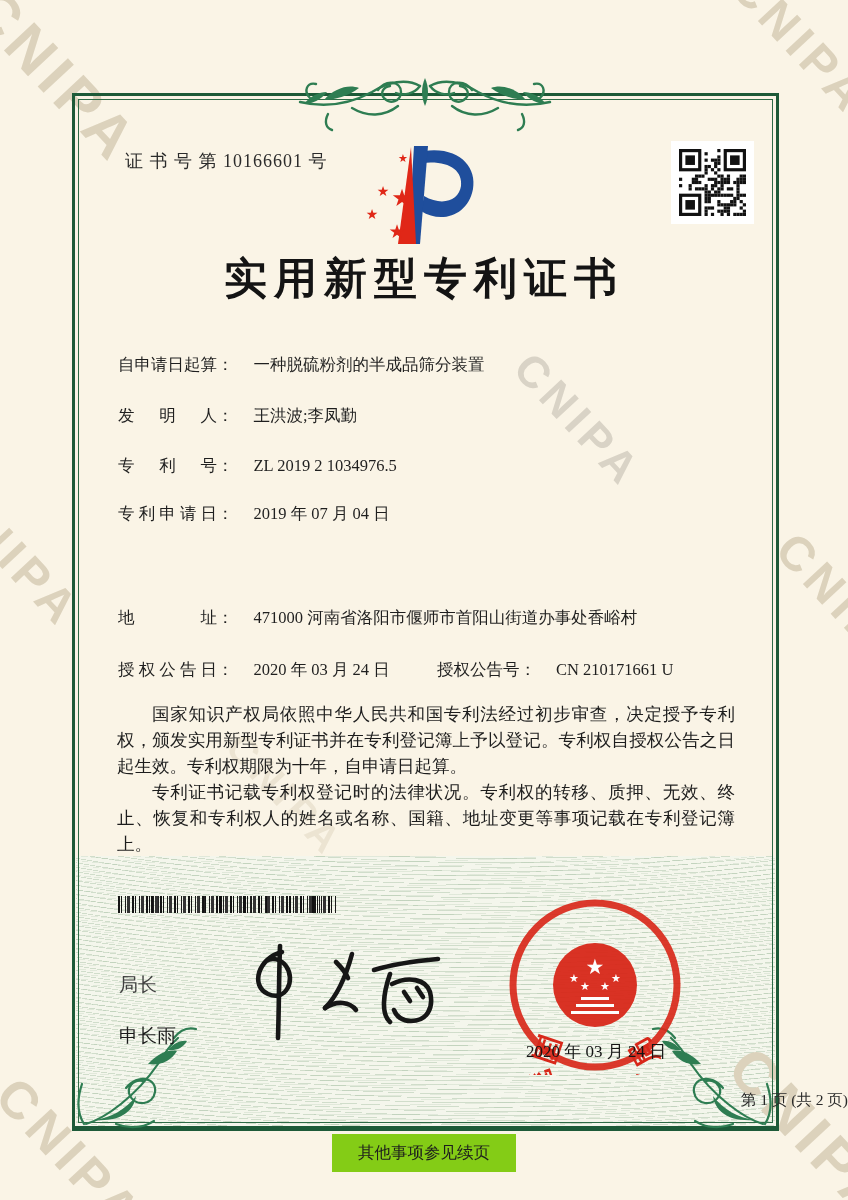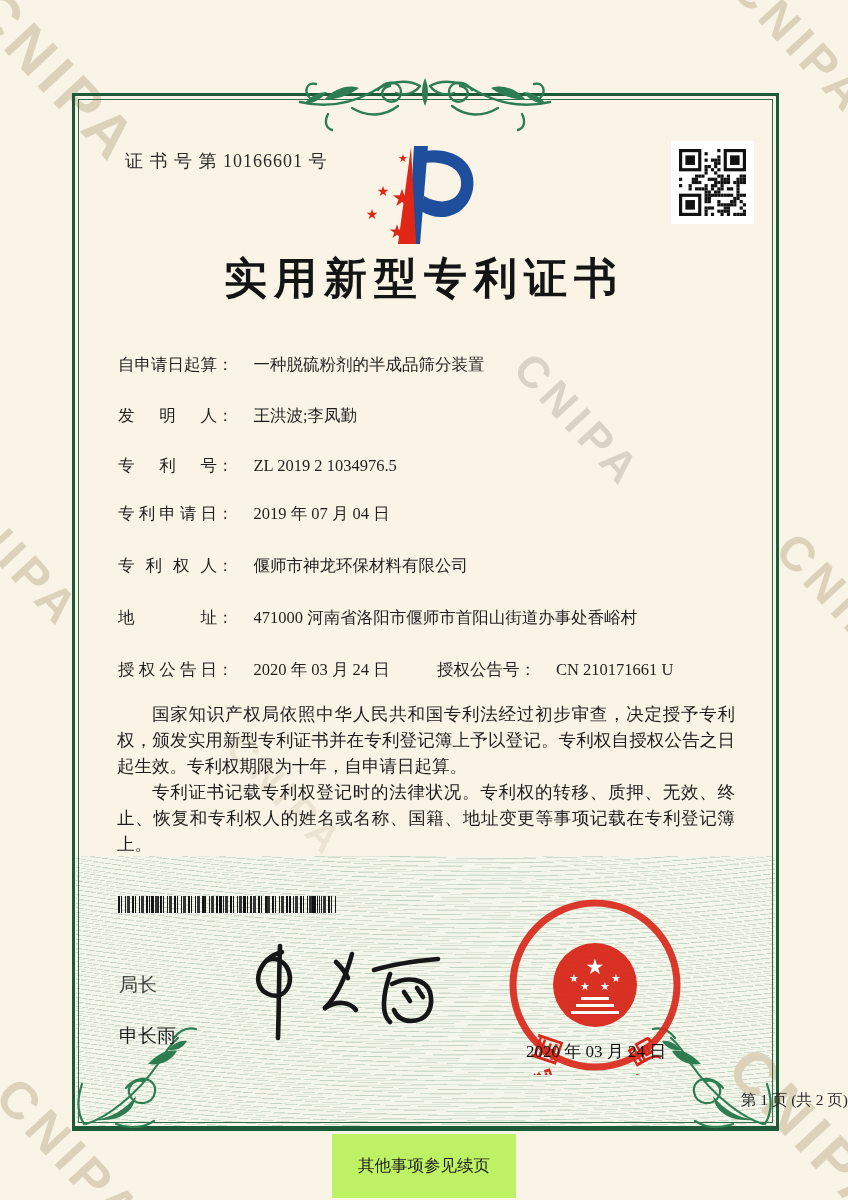--- a/index.html
+++ b/index.html
@@ -79,21 +79,21 @@
     text-align:center; font-size:17px; color:#141414; white-space:nowrap;
   }
   .pagenum{
     position:absolute; left:0; top:1090px; width:100%; z-index:4;
     text-align:right; font-size:15.5px; color:#2a2a2a;
   }
   .note{
     position:absolute; left:0; top:1134px; width:100%; text-align:center; z-index:4;
   }
   .note span{
-    display:inline-block; background:#bef264; padding:21px 26px;
+    display:inline-block; background:#84cc16; padding:8px 26px;
     font-size:16.5px; color:#1d1d1d;
   }
 </style>
 </head>
 <body>
 
 <div class="page">
 
   <div class="waveband"></div>
 
@@ -327,23 +327,20 @@
     </div>
     <div class="fieldrow" style="top:405px;">
       <span class="flabel">发明人</span><span>：</span><span class="fvalue">王洪波;李凤勤</span>
     </div>
     <div class="fieldrow" style="top:455px;">
       <span class="flabel">专利号</span><span>：</span><span class="fvalue">ZL 2019 2 1034976.5</span>
     </div>
     <div class="fieldrow" style="top:503px;">
       <span class="flabel">专利申请日</span><span>：</span><span class="fvalue">2019 年 07 月 04 日</span>
     </div>
-    <div class="fieldrow" style="top:555px;">
-      <span class="flabel">专利权人</span><span>：</span><span class="fvalue">偃师市神龙环保材料有限公司</span>
-    </div>
     <div class="fieldrow" style="top:607px;">
       <span class="flabel">地址</span><span>：</span><span class="fvalue">471000 河南省洛阳市偃师市首阳山街道办事处香峪村</span>
     </div>
     <div class="fieldrow" style="top:659px;">
       <span class="flabel">授权公告日</span><span>：</span><span class="fvalue">2020 年 03 月 24 日</span>
       <span class="grant-no"><span>授权公告号</span><span>：</span><span class="fvalue">CN 210171661 U</span></span>
     </div>
 
     <div class="bodytext">
       <p>国家知识产权局依照中华人民共和国专利法经过初步审查，决定授予专利权，颁发实用新型专利证书并在专利登记簿上予以登记。专利权自授权公告之日起生效。专利权期限为十年，自申请日起算。</p>

